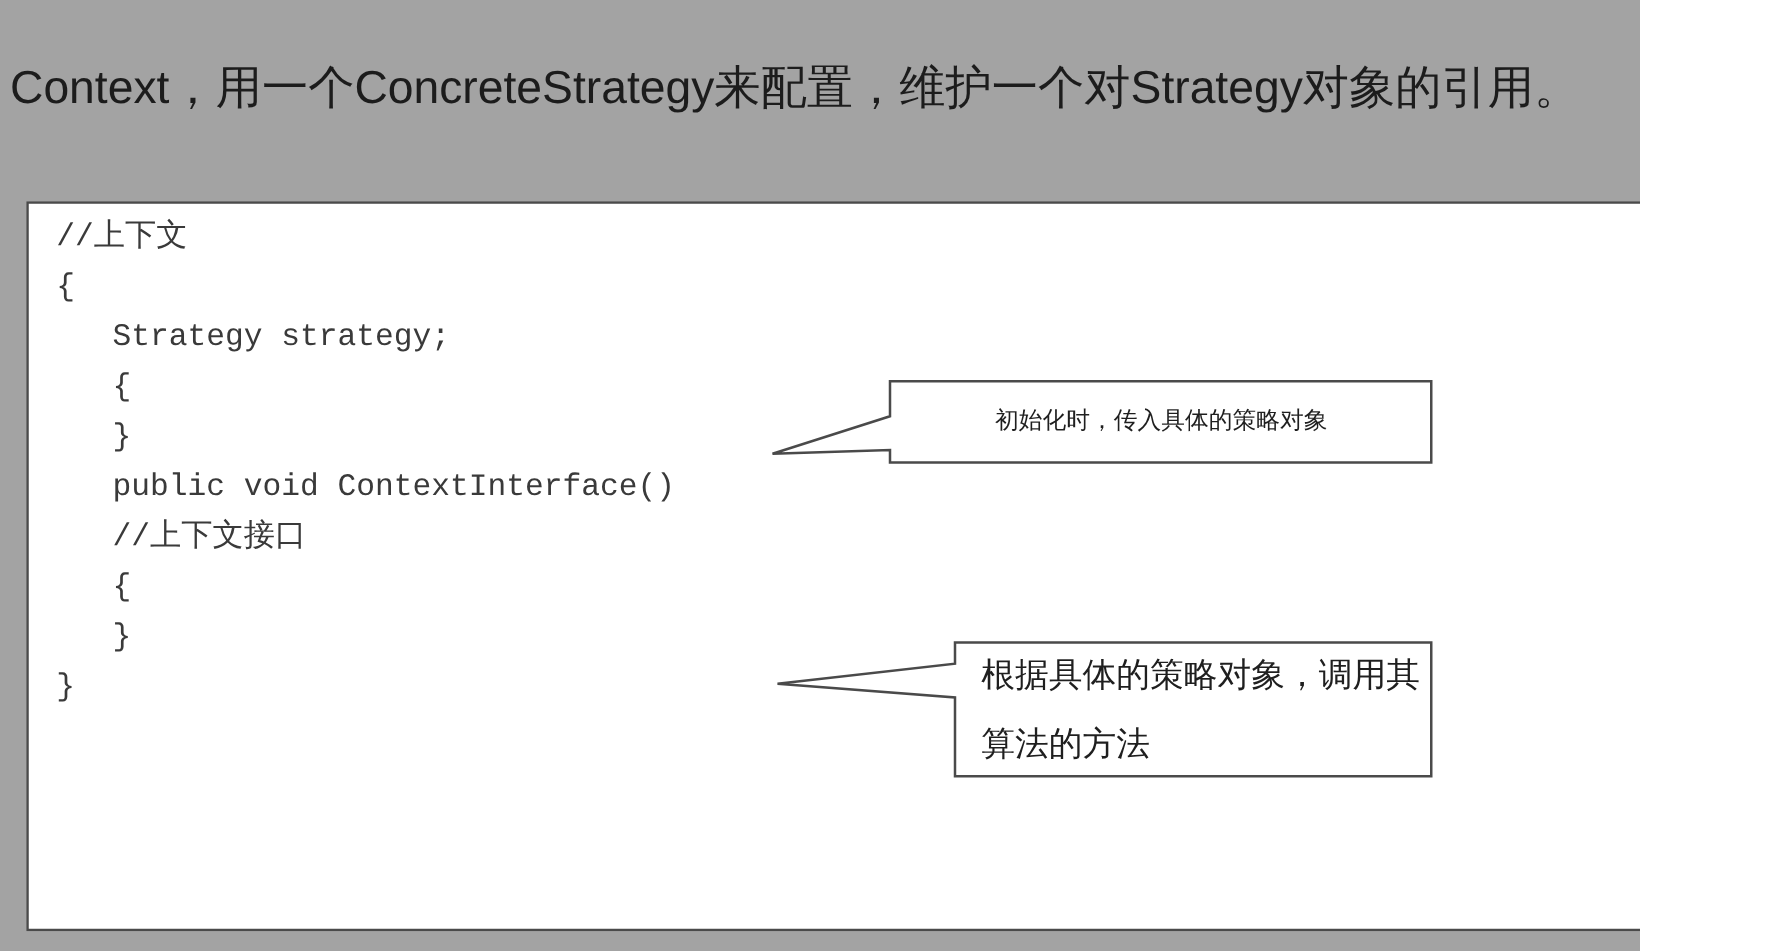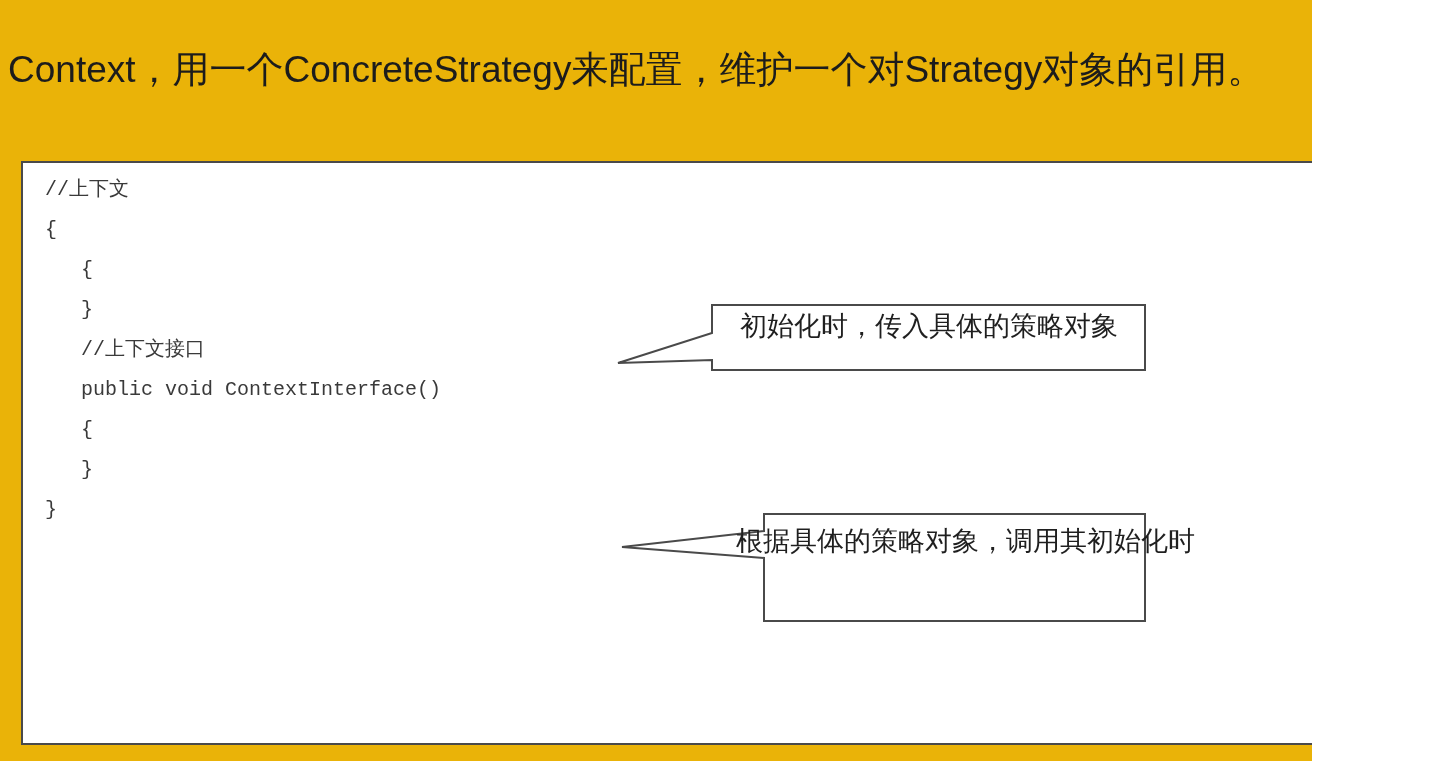--- a/index.html
+++ b/index.html
@@ -4,21 +4,21 @@
 <style>
   html, body {
     margin: 0;
     padding: 0;
     background: #ffffff;
   }
   .page {
     position: relative;
     width: 1312px;
     height: 761px;
-    background: #eab308;
+    background: #a3a3a3;
     overflow: hidden;
     font-family: "Liberation Sans", sans-serif;
   }
   .heading {
     position: absolute;
     left: 8px;
     top: 46px;
     width: 1400px;
     font-size: 37px;
     line-height: 48px;
@@ -37,88 +37,89 @@
     background: #ffffff;
     box-sizing: content-box;
     padding-top: 7px;
     padding-left: 22px;
     overflow: hidden;
   }
   .code-line {
     height: 40px;
     line-height: 40px;
     font-family: "Liberation Mono", "DejaVu Sans Mono", monospace;
-    font-size: 20px;
+    font-size: 25px;
     color: #3a3a3a;
     white-space: pre;
   }
   .callout-svg {
     position: absolute;
     left: 0;
     top: 0;
     width: 1432px;
     height: 761px;
     pointer-events: none;
   }
   .callout-text-1 {
     position: absolute;
     left: 712px;
-    top: 292px;
+    top: 302px;
     width: 434px;
     height: 67px;
     display: flex;
     align-items: center;
     justify-content: center;
     font-family: "DejaVu Serif", serif;
-    font-size: 27px;
+    font-size: 19px;
     color: #1f1f1f;
     white-space: nowrap;
   }
   .callout-text-2 {
     position: absolute;
     left: 764px;
     top: 513px;
     width: 382px;
     height: 109px;
     display: flex;
-    flex-direction: row;
+    flex-direction: column;
     justify-content: center;
     padding-left: 21px;
     box-sizing: border-box;
     font-family: "DejaVu Serif", serif;
     font-size: 27px;
     line-height: 55px;
     color: #1f1f1f;
     white-space: nowrap;
   }
 </style>
 </head>
 <body>
 
 <div class="page">
 
   <div class="heading">Context，用一个ConcreteStrategy来配置，维护一个对Strategy对象的引用。</div>
 
   <div class="code-panel">
     <div class="code-line">//上下文</div>
     <div class="code-line">{</div>
+    <div class="code-line">   Strategy strategy;</div>
     <div class="code-line">   {</div>
     <div class="code-line">   }</div>
+    <div class="code-line">   public void ContextInterface()</div>
     <div class="code-line">   //上下文接口</div>
-    <div class="code-line">   public void ContextInterface()</div>
     <div class="code-line">   {</div>
     <div class="code-line">   }</div>
     <div class="code-line">}</div>
   </div>
 
   <svg class="callout-svg" viewBox="0 0 1432 761" xmlns="http://www.w3.org/2000/svg">
     <path d="M 618 363 L 712 333 L 712 305 L 1145 305 L 1145 370 L 712 370 L 712 360 Z" fill="#ffffff" stroke="#4a4a4a" stroke-width="2" stroke-linejoin="miter"></path>
     <path d="M 622 547 L 764 531 L 764 514 L 1145 514 L 1145 621 L 764 621 L 764 558 Z" fill="#ffffff" stroke="#4a4a4a" stroke-width="2" stroke-linejoin="miter"></path>
   </svg>
 
   <div class="callout-text-1">初始化时，传入具体的策略对象</div>
 
   <div class="callout-text-2">
     <div>根据具体的策略对象，调用其</div>
-    <div>初始化时</div>
+    <div>算法的方法</div>
   </div>
 
 </div>
 
 </body></html>

